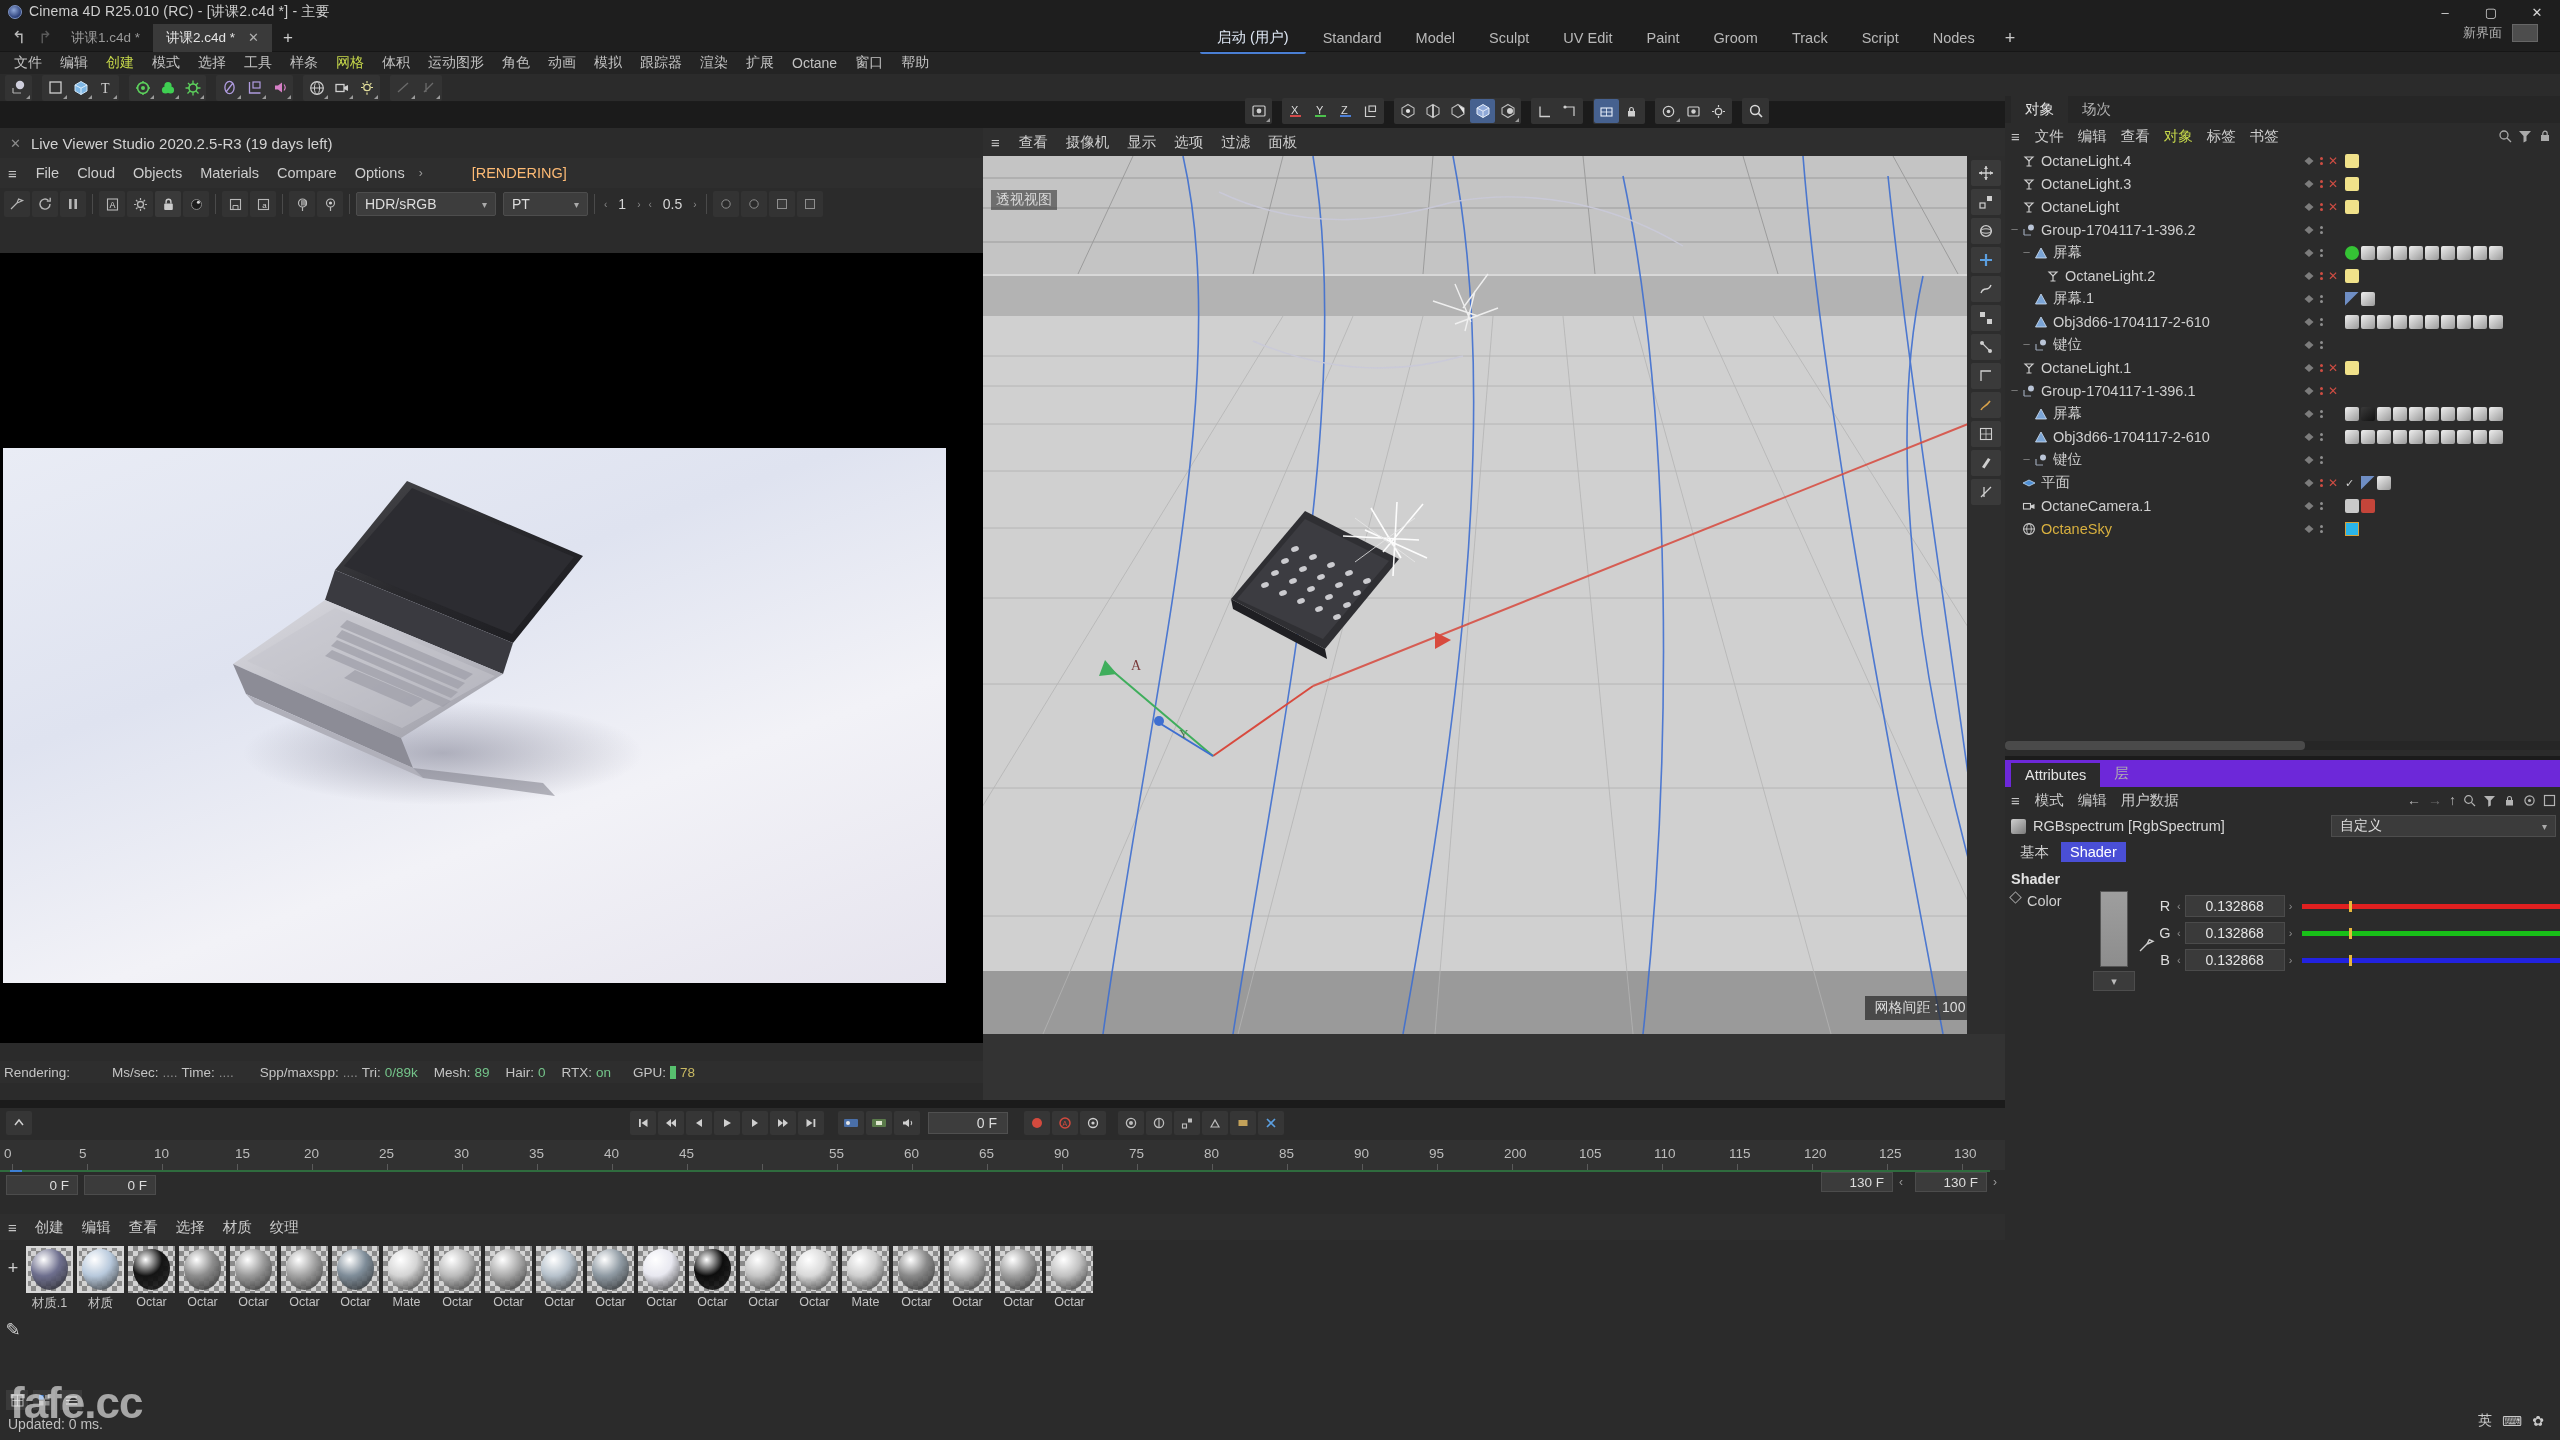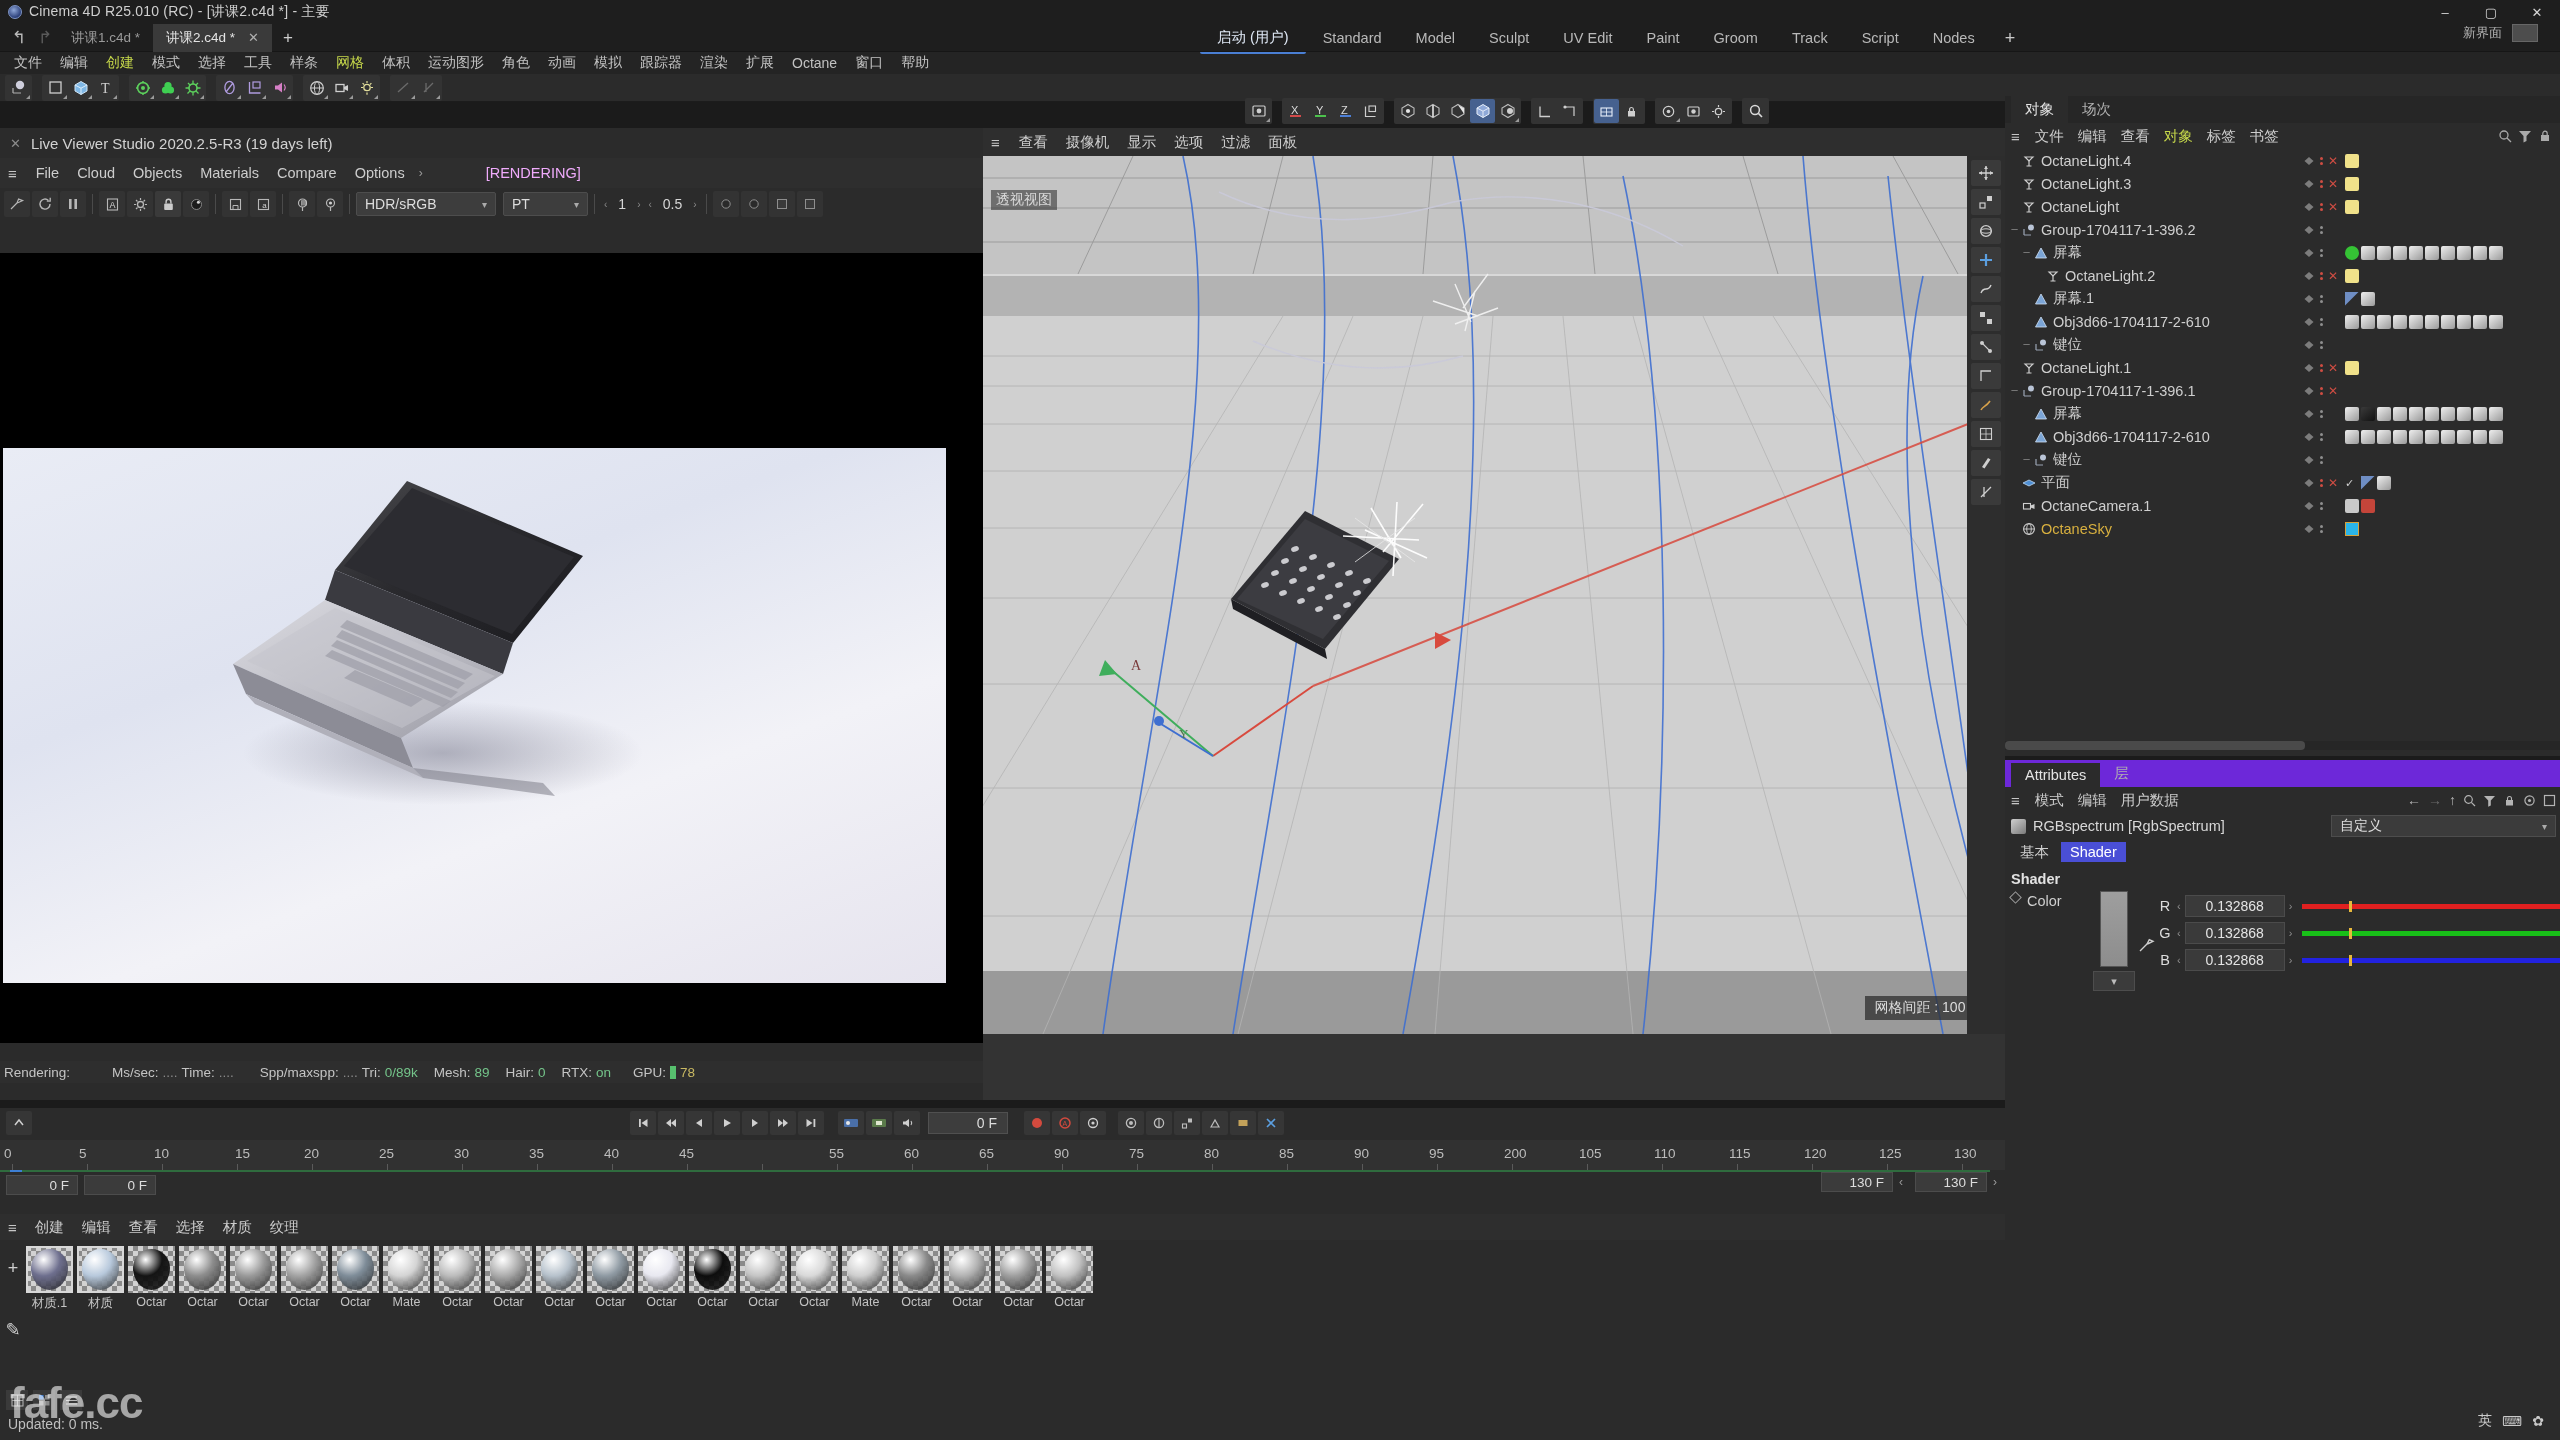--- a/index.html
+++ b/index.html
@@ -47,21 +47,21 @@
   
   #vptoolbar{position:absolute;left:1245px;top:95px;height:32px;display:flex;align-items:center;}
   
   #lv{position:absolute;left:0;top:128px;width:983px;height:972px;background:#2b2b2b;}
   #lvtitle{height:30px;display:flex;align-items:center;padding-left:10px;background:#2b2b2b;font-size:15px;color:#d2d2d2;}
   #lvtitle .cx{color:#8c8c8c;margin-right:10px;font-size:13px;}
   #lvmenu{height:30px;display:flex;align-items:center;padding-left:8px;background:#2e2e2e;}
   #lvmenu .ham{font-size:15px;color:#c6c6c6;margin-right:10px;}
   #lvmenu .mi2{font-size:14.5px;color:#cdcdcd;padding:0 9px;}
   #lvmenu .arrow{color:#9a9a9a;font-size:12px;padding:0 5px;}
-  #lvmenu .rend{margin-left:58px;font-size:14.5px;color:#f0abfc;}
+  #lvmenu .rend{margin-left:44px;font-size:14.5px;color:#fdba74;}
   #lvtools{height:32px;display:flex;align-items:center;background:#2b2b2b;padding-left:4px;gap:2px;}
   .lvic{width:26px;height:26px;display:flex;align-items:center;justify-content:center;background:#333;border-radius:2px;}
   .lvic.lock{background:#3a3a3a;}
   .sep{width:1px;height:20px;background:#4a4a4a;margin:0 4px;}
   .lvsel{height:24px;background:#3d3d3d;border:1px solid #4d4d4d;display:flex;align-items:center;
          padding:0 8px;font-size:14px;color:#ddd;border-radius:2px;}
   .lvsel .cv{margin-left:auto;padding-left:14px;font-size:10px;color:#aaa;}
   .numfld{font-size:14px;color:#d6d6d6;padding:0 6px;}
   .numarr{font-size:10px;color:#8a8a8a;padding:0 3px;}
   #lvcanvas{position:absolute;left:0;top:125px;width:983px;height:790px;background:#000;overflow:hidden;}

